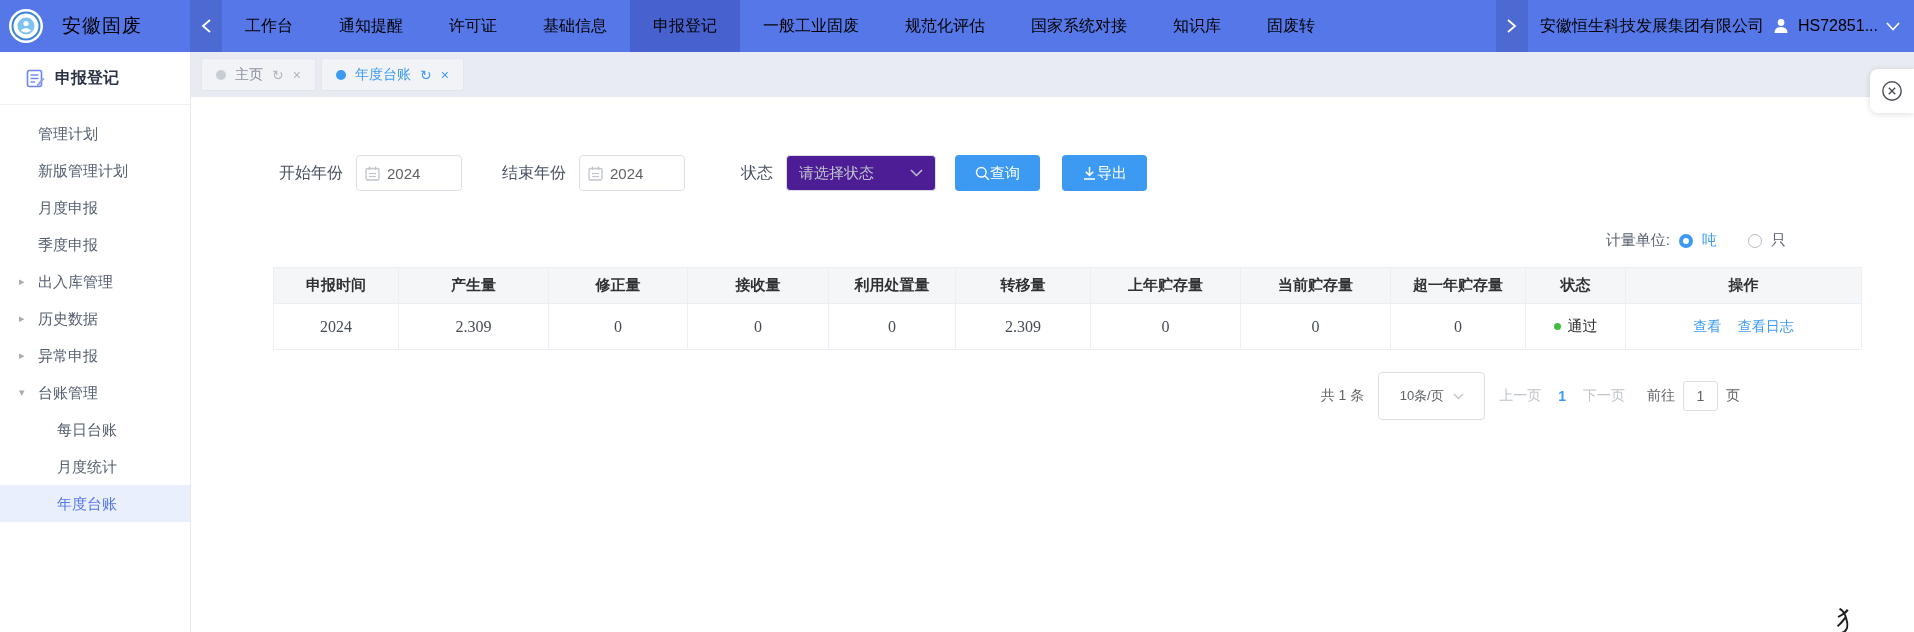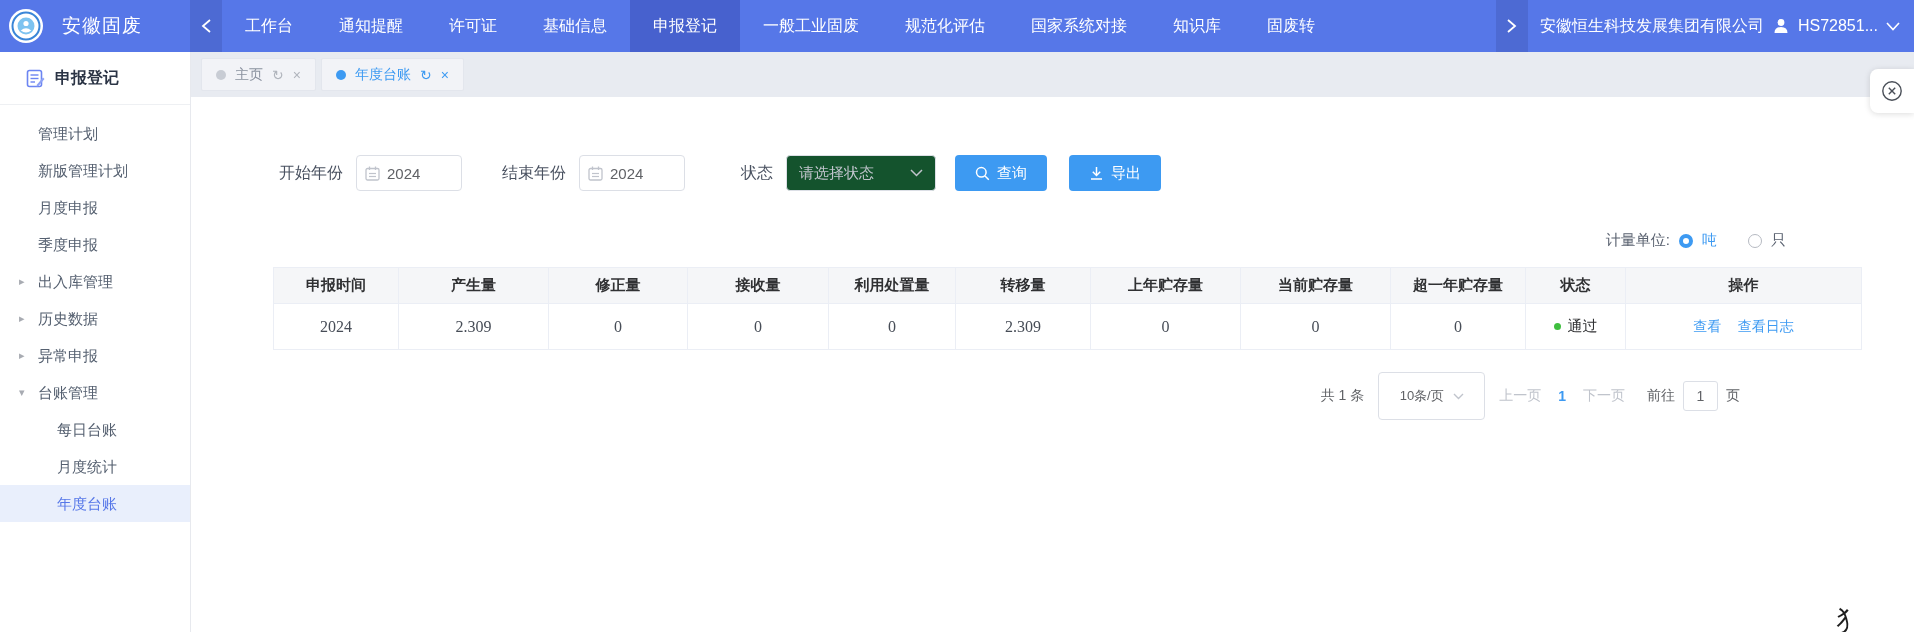--- a/index.html
+++ b/index.html
@@ -1,20 +1,20 @@
 <!DOCTYPE html>
 <html style="--navbar: #5677e8; --navbar-active: #4761ce; --navbar-strip: #4d6ad3; --primary: #3d9af2; --link: #3d9af2; --sidebar-active-bg: #e9effc; --sidebar-active-text: #5677e8; --success: #3fbf3f; --tabbar-bg: #e8ebf1; --tab-bg: #f2f3f7;"><head>
 <meta charset="utf-8">
 <style>
   * { margin:0; padding:0; box-sizing:border-box; }
   html,body { width:1914px; height:632px; overflow:hidden; background:#fff;
     font-family:"Liberation Sans","DejaVu Sans",sans-serif; }
 
   
-  .navbar { height:52px; background:var(--navbar,#5677e8); display:flex; align-items:center; color:#ffffff; }
+  .navbar { height:52px; background:var(--navbar,#5677e8); display:flex; align-items:center; color:#000000; }
   .logo { width:36px; height:36px; margin-left:8px; flex:0 0 auto; }
   .brand { width:146px; padding-left:18px; font-size:19px; letter-spacing:1px; flex:0 0 auto; }
   .nav-strip { width:32px; height:52px; background:var(--navbar-strip,#4d6ad3); display:flex;
     align-items:center; justify-content:center; flex:0 0 auto; cursor:pointer; }
   .nav-menu { flex:1 1 auto; min-width:0; display:flex; overflow:hidden; height:52px; }
   .nav-item { padding:0 23px; line-height:52px; font-size:16px; white-space:nowrap; cursor:pointer; flex:0 0 auto; }
   .nav-item.active { background:var(--navbar-active,#4761ce); }
   .nav-item.clipped { padding-right:6px; }
   .nav-right { display:flex; align-items:center; flex:0 0 auto; padding:0 14px 0 12px; gap:8px;justify-content:space-between; }
   .company { font-size:16px; white-space:nowrap; }
@@ -51,25 +51,25 @@
   .content { flex:1 1 auto; background:#fff; position:relative; }
 
   
   .filter-row { display:flex; align-items:center; margin:58px 0 0 88px; height:36px; }
   .f-label { font-size:16px; color:#4a5261; margin-right:13px; white-space:nowrap; }
   .date-box { width:106px; height:36px; border:1px solid #dcdfe6; border-radius:4px; background:#fff;
     display:flex; align-items:center; padding:0 8px; gap:7px; }
   .date-box input { border:none; outline:none; width:60px; font-size:15px; color:#606266;
     font-family:"Liberation Sans",sans-serif; }
   .gap40 { width:40px; } .gap56 { width:56px; }
-  .select-box { width:150px; height:36px; border:1px solid #dcdfe6; border-radius:4px; background:#14532d;
+  .select-box { width:150px; height:36px; border:1px solid #dcdfe6; border-radius:4px; background:#4c1d95;
     display:flex; align-items:center; justify-content:space-between; padding:0 12px; cursor:pointer; }
   .placeholder { font-size:15px; color:#c0c4cc; }
   .btn { height:36px; border:none; border-radius:4px; background:var(--primary,#3d9af2); color:#fff;
-    font-size:15px; display:flex; align-items:center; gap:7px; padding:0 20px; cursor:pointer;
+    font-size:15px; display:flex; align-items:center; padding:0 20px; cursor:pointer;
     font-family:Liberation Sans, sans-serif; }
   .btn.search { margin-left:19px; } .btn.export { margin-left:22px; }
 
   
   .unit-row { display:flex; align-items:center; justify-content:flex-end; margin-top:40px;
     padding-right:106px; gap:9px; }
   .unit-label { font-size:15px; color:#5a6270; }
   .radio { width:14px; height:14px; border-radius:50%; background:#fff; border:1px solid #b6bac2; cursor:pointer; }
   .radio.checked { border:4px solid var(--primary,#3d9af2); }
   .radio-label { font-size:15px; color:#5a6270; margin-right:22px; cursor:pointer; }

